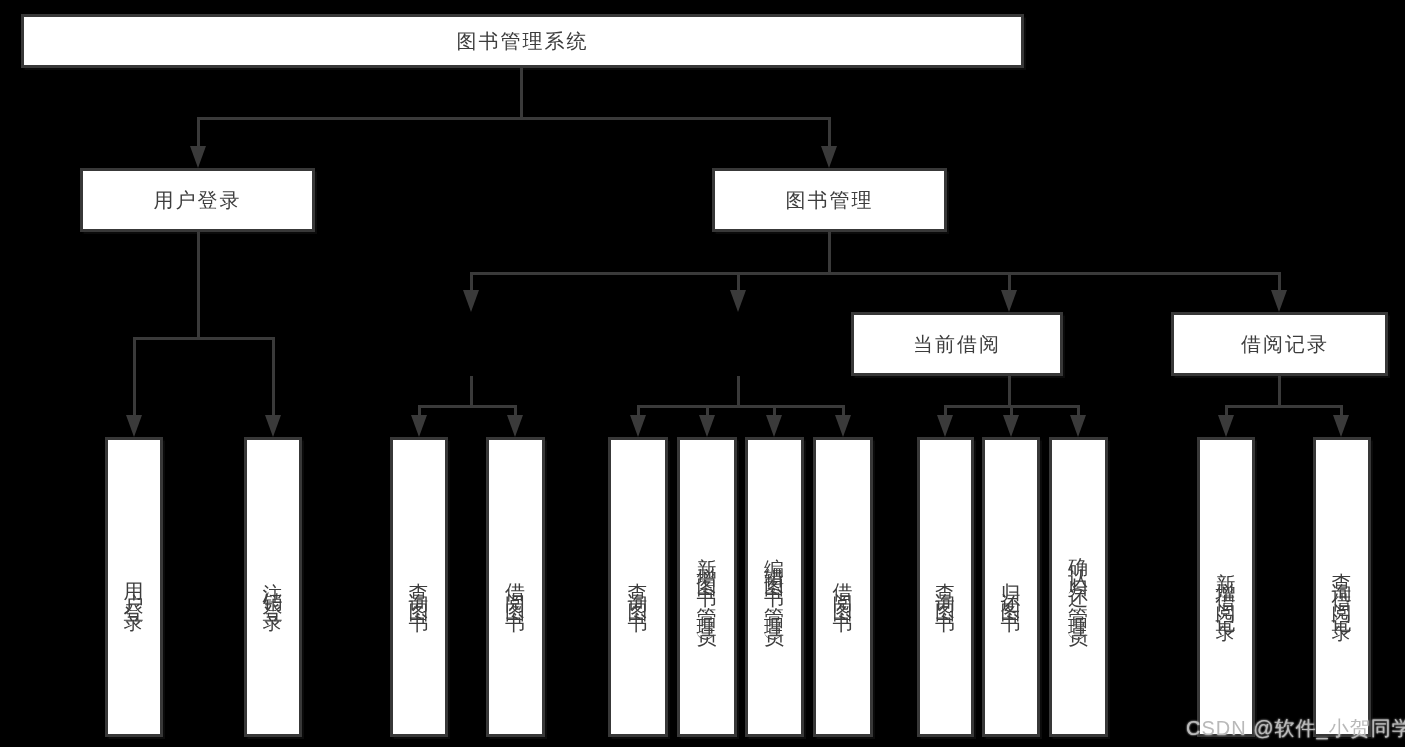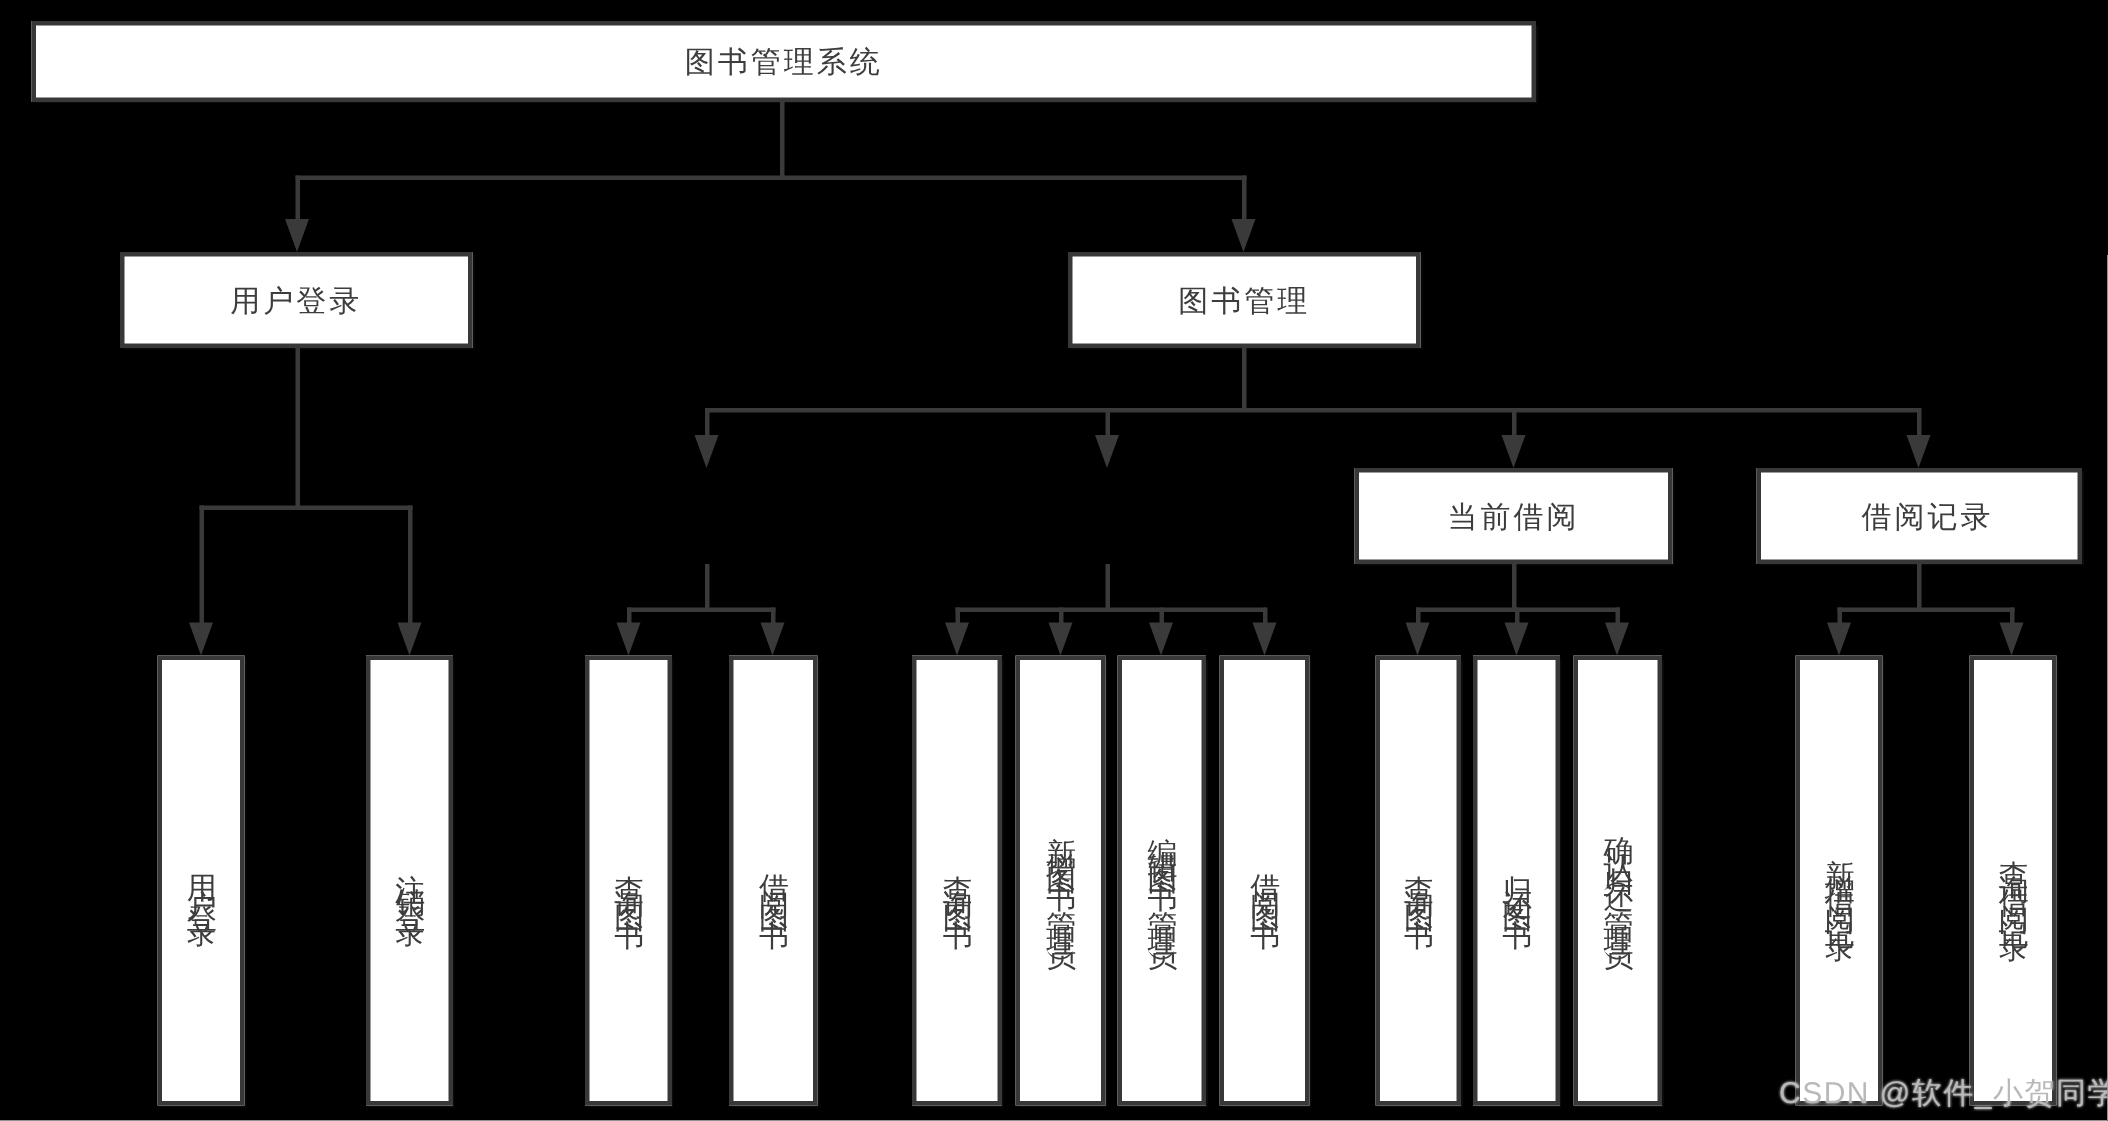--- a/index.html
+++ b/index.html
@@ -123,21 +123,21 @@
     <span class="lbl">图书管理系统</span>
   </div>
 
   <div class="box" style="left:80px; top:168px; width:235px; height:64px;">
     <span class="lbl">用户登录</span>
   </div>
   <div class="box" style="left:712px; top:168px; width:235px; height:64px;">
     <span class="lbl">图书管理</span>
   </div>
 
-  <div class="box" style="left:903px; top:312px; width:212px; height:64px;">
+  <div class="box" style="left:851px; top:312px; width:212px; height:64px;">
     <span class="lbl">当前借阅</span>
   </div>
   <div class="box" style="left:1171px; top:312px; width:217px; height:64px;padding-left:11px;">
     <span class="lbl">借阅记录</span>
   </div>
 
   <div class="box" style="left:105px; top:437px; width:58px; height:300px;">
     <span class="vtext">用户登录</span>
   </div>
   <div class="box" style="left:244px; top:437px; width:58px; height:300px;">

